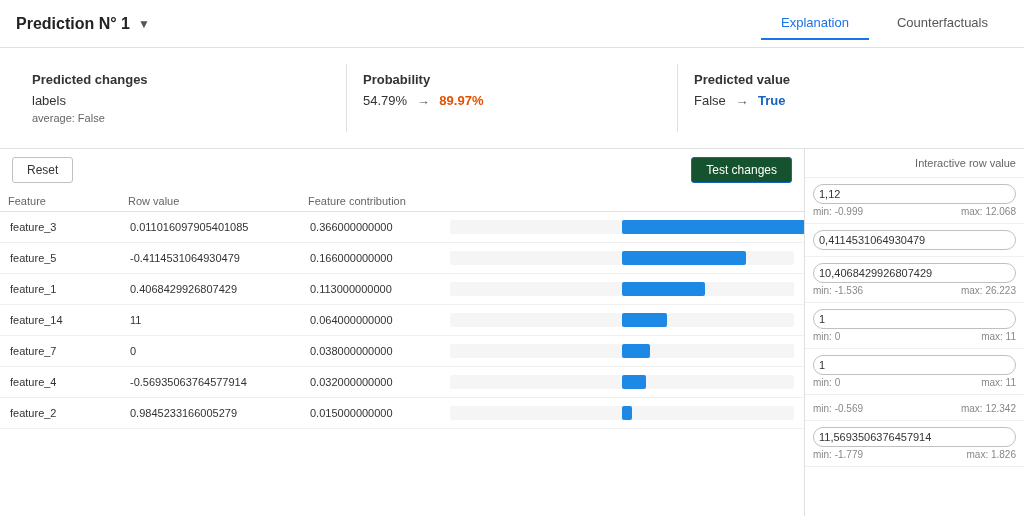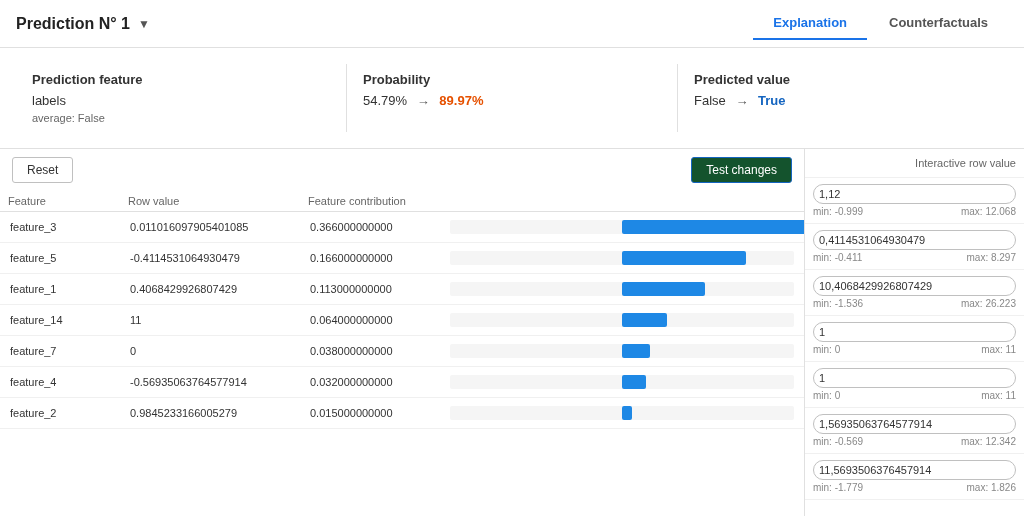--- a/index.html
+++ b/index.html
@@ -32,22 +32,21 @@
       font-weight: 600;
       color: #222;
     }
     .dropdown-arrow {
       font-size: 12px;
       color: #555;
       cursor: pointer;
     }
     .header-tabs {
       display: flex;
-      gap: 2px;
-      font-weight: bold;
+      gap: 8px;
     }
     .tab {
       padding: 8px 20px;
       font-size: 13px;
       color: #555;
       cursor: pointer;
       border-bottom: 2px solid transparent;
     }
     .tab.active {
       color: #1a73e8;
@@ -221,21 +220,21 @@
     <span class="dropdown-arrow">▼</span>
   </div>
   <div class="header-tabs">
     <div class="tab active">Explanation</div>
     <div class="tab">Counterfactuals</div>
   </div>
 </div>
 
 <div class="summary-row">
   <div class="summary-card">
-    <div class="summary-label">Prediction feature</div>
+    <div class="summary-label">Predicted changes</div>
     <div class="summary-value">labels</div>
     <div class="summary-sub">average: False</div>
   </div>
   <div class="summary-card">
     <div class="summary-label">Probability</div>
     <div class="summary-value">
       <span>54.79%</span>
       <span class="arrow">→</span>
       <span class="prob-new">89.97%</span>
     </div>
@@ -347,24 +346,20 @@
     <div id="interactive-rows-container">
         <div class="interactive-row">
       <input class="interactive-input" type="text" value="1,12" style="">
       <div class="interactive-minmax">
         <span>min: -0.999</span>
         <span>max: 12.068</span>
       </div>
     </div>
         <div class="interactive-row">
       <input class="interactive-input" type="text" value="0,4114531064930479" style="">
-      <div class="interactive-minmax">
-        <span>min: -0.411</span>
-        <span>max: 8.297</span>
-      </div>
     </div>
         <div class="interactive-row">
       <input class="interactive-input" type="text" value="10,4068429926807429" style="">
       <div class="interactive-minmax">
         <span>min: -1.536</span>
         <span>max: 26.223</span>
       </div>
     </div>
         <div class="interactive-row">
       <input class="interactive-input" type="text" value="1" style="">
@@ -374,21 +369,20 @@
       </div>
     </div>
         <div class="interactive-row">
       <input class="interactive-input" type="text" value="1" style="">
       <div class="interactive-minmax">
         <span>min: 0</span>
         <span>max: 11</span>
       </div>
     </div>
         <div class="interactive-row">
-      <input class="interactive-input" type="text" value="1,56935063764577914" style="">
       <div class="interactive-minmax">
         <span>min: -0.569</span>
         <span>max: 12.342</span>
       </div>
     </div>
         <div class="interactive-row">
       <input class="interactive-input" type="text" value="11,5693506376457914" style="">
       <div class="interactive-minmax">
         <span>min: -1.779</span>
         <span>max: 1.826</span>

